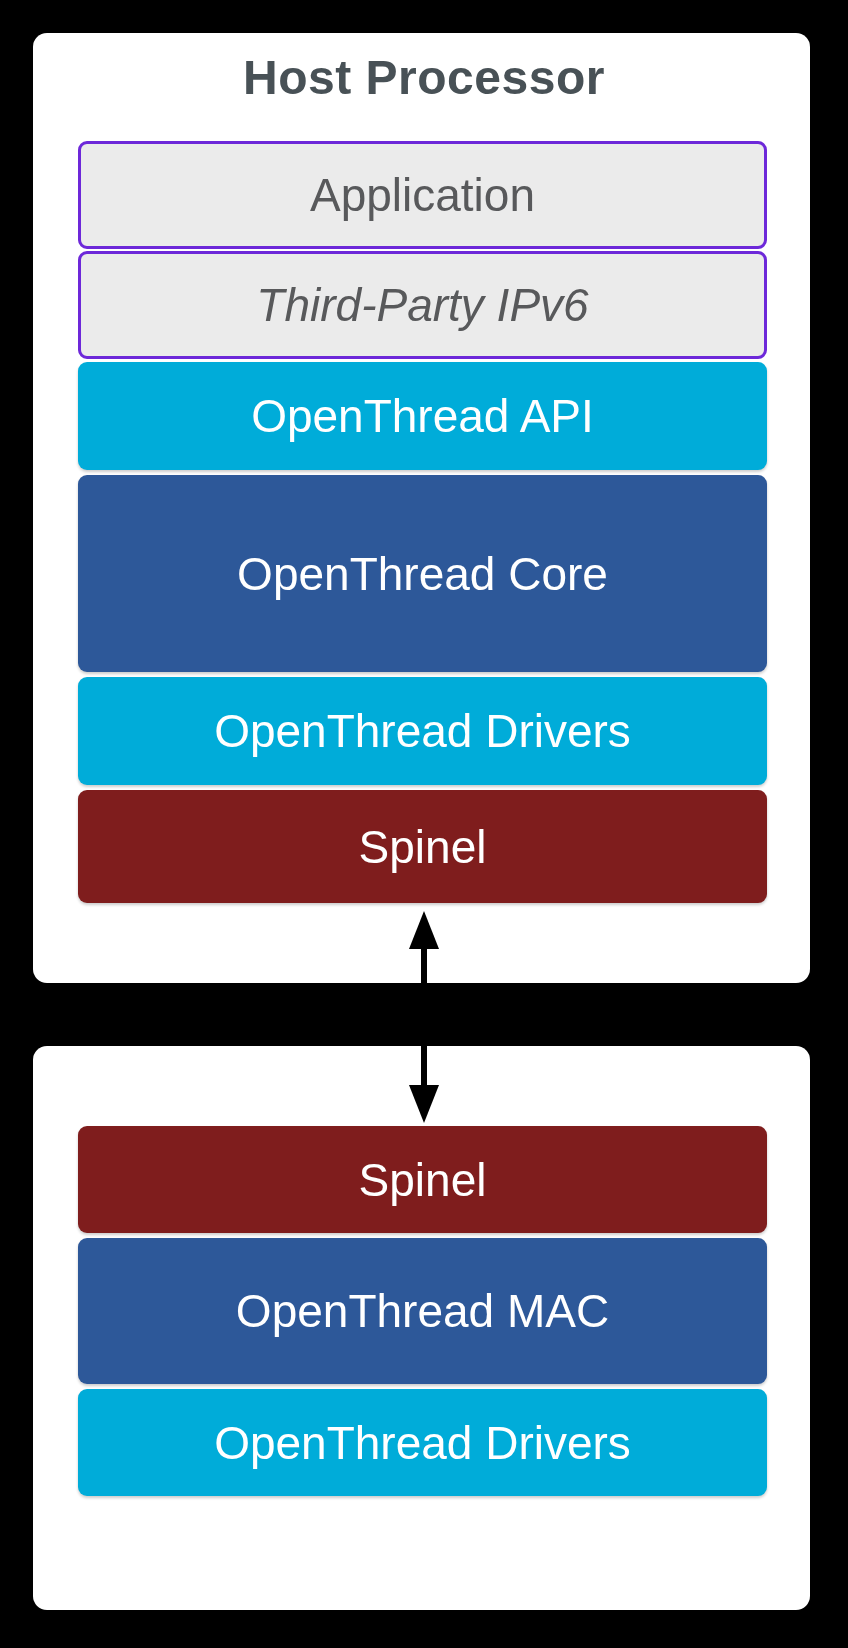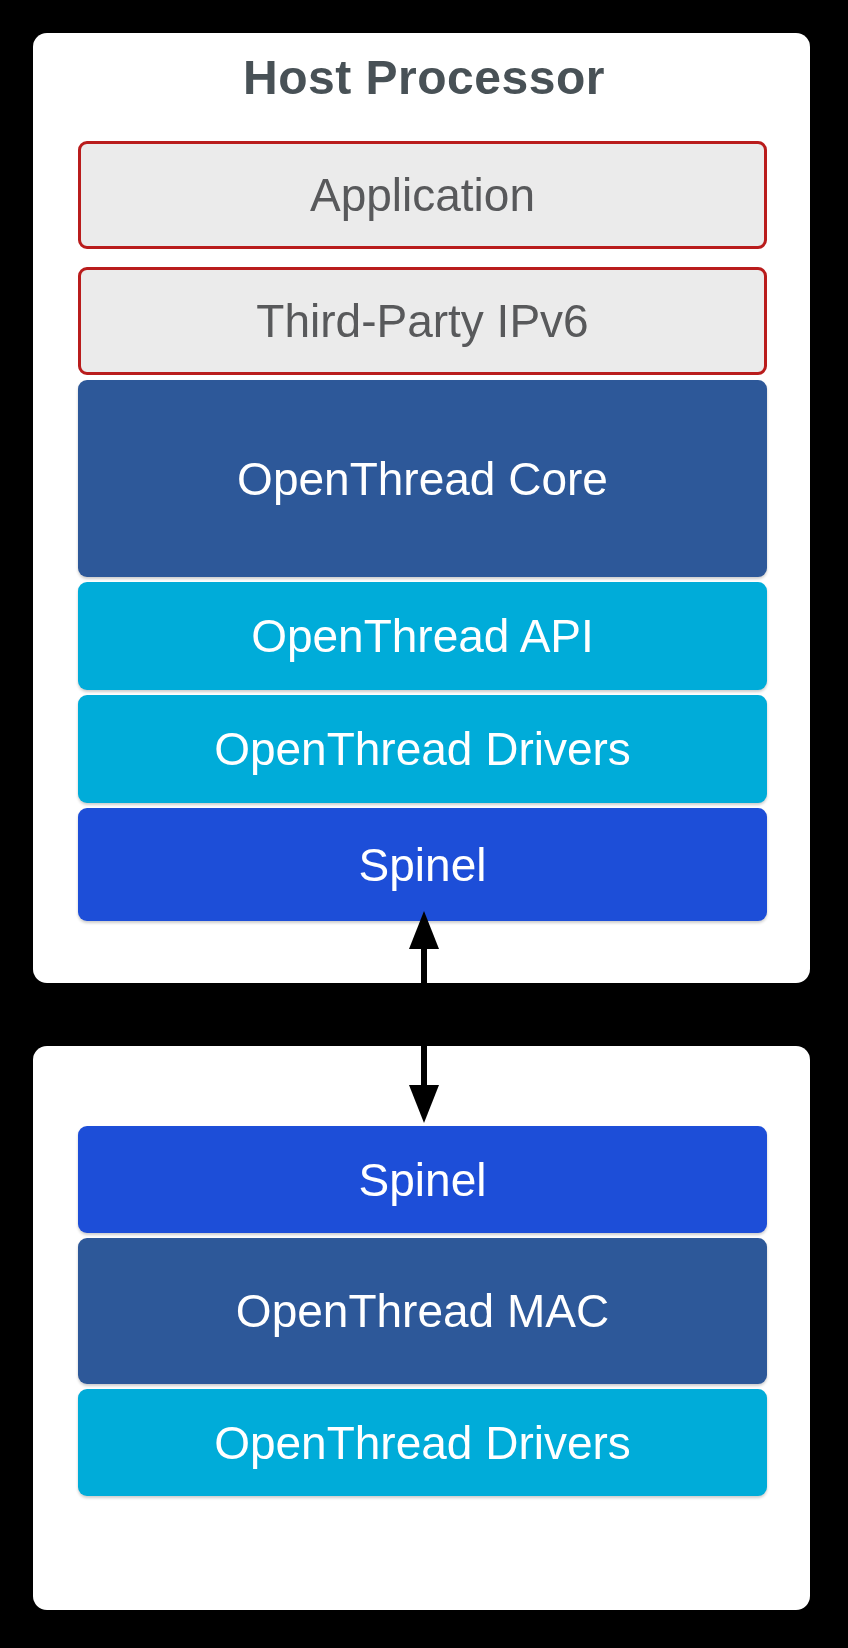--- a/index.html
+++ b/index.html
@@ -57,31 +57,31 @@
     font-size: 46px;
     color: #ffffff;
     box-shadow: 0 2px 3px rgba(0,0,0,0.20);
     box-sizing: border-box;
     flex: 0 0 auto;
   }
   .layer + .layer { margin-top: 5px; }
 
   .layer.gray {
     background: #ebebeb;
-    border: 3px solid #b91c1c;
+    border: 3px solid #6d28d9;
     color: #58595b;
     box-shadow: none;
     margin-top: 0;
   }
-  .layer.gray + .layer.gray { margin-top: 18px; }
+  .layer.gray + .layer.gray { margin-top: 2px; font-style: italic; }
   .layer.gray + .layer.cyan { margin-top: 3px; }
 
   .layer.cyan { background: #00acd9; }
   .layer.blue { background: #2d5899; }
-  .layer.red  { background: #1d4ed8; }
+  .layer.red  { background: #7f1d1d; }
 
   .h-std  { height: 108px; }
   .h-core { height: 197px; }
   .h-spin { height: 113px; }
   .h-mac  { height: 146px; }
   .h-bstd { height: 107px; }
 
   #connector-arrow {
     position: absolute;
     left: 402px;
@@ -96,25 +96,25 @@
 <div id="stage">
 
   <div class="panel" id="host-panel">
     <div class="stack" id="host-stack">
       <div class="layer gray h-std">
         <span>Application</span>
       </div>
       <div class="layer gray h-std">
         <span>Third-Party IPv6</span>
       </div>
+      <div class="layer cyan h-std">
+        <span>OpenThread API</span>
+      </div>
       <div class="layer blue h-core">
         <span>OpenThread Core</span>
-      </div>
-      <div class="layer cyan h-std">
-        <span>OpenThread API</span>
       </div>
       <div class="layer cyan h-std">
         <span>OpenThread Drivers</span>
       </div>
       <div class="layer red h-spin">
         <span>Spinel</span>
       </div>
     </div>
   </div>
 

